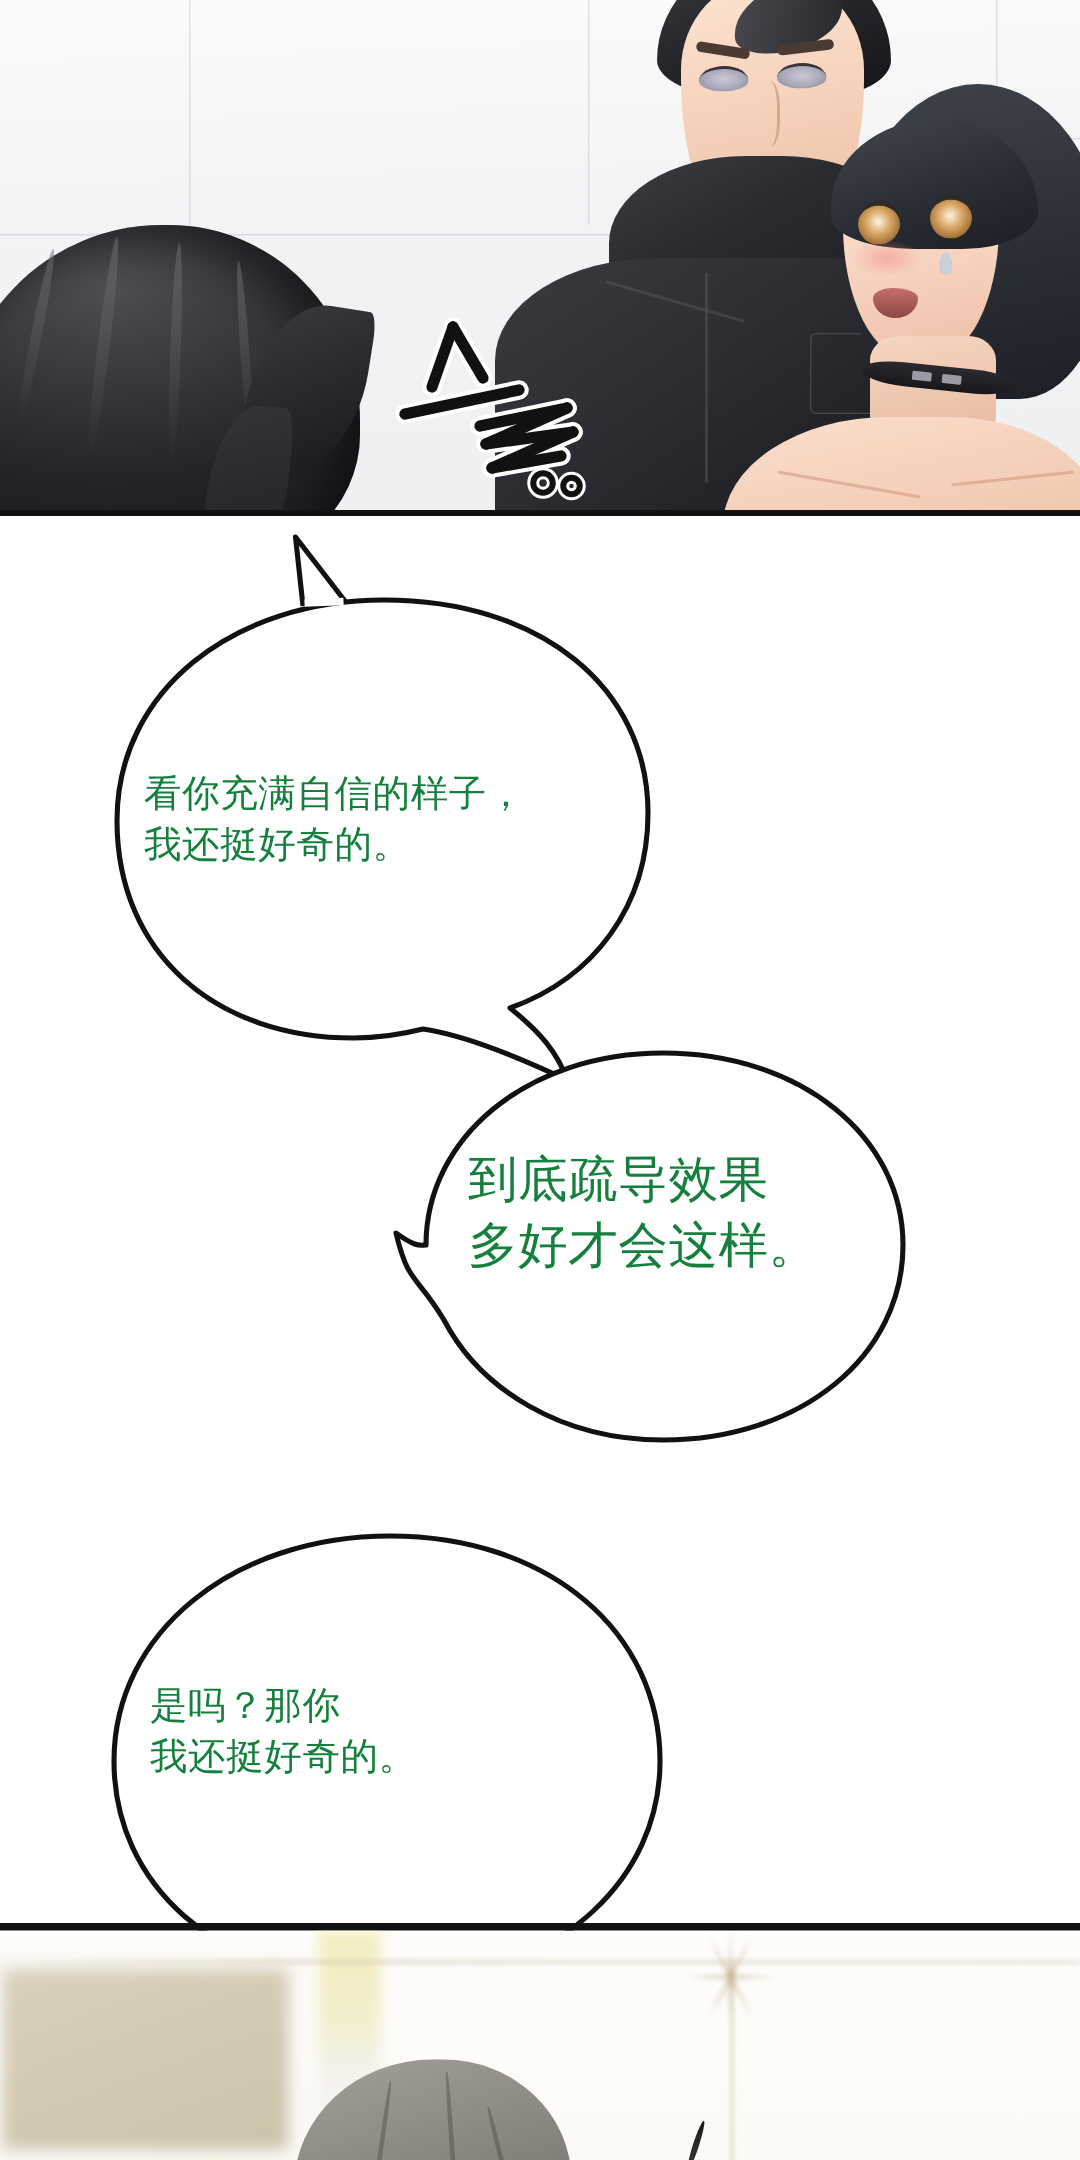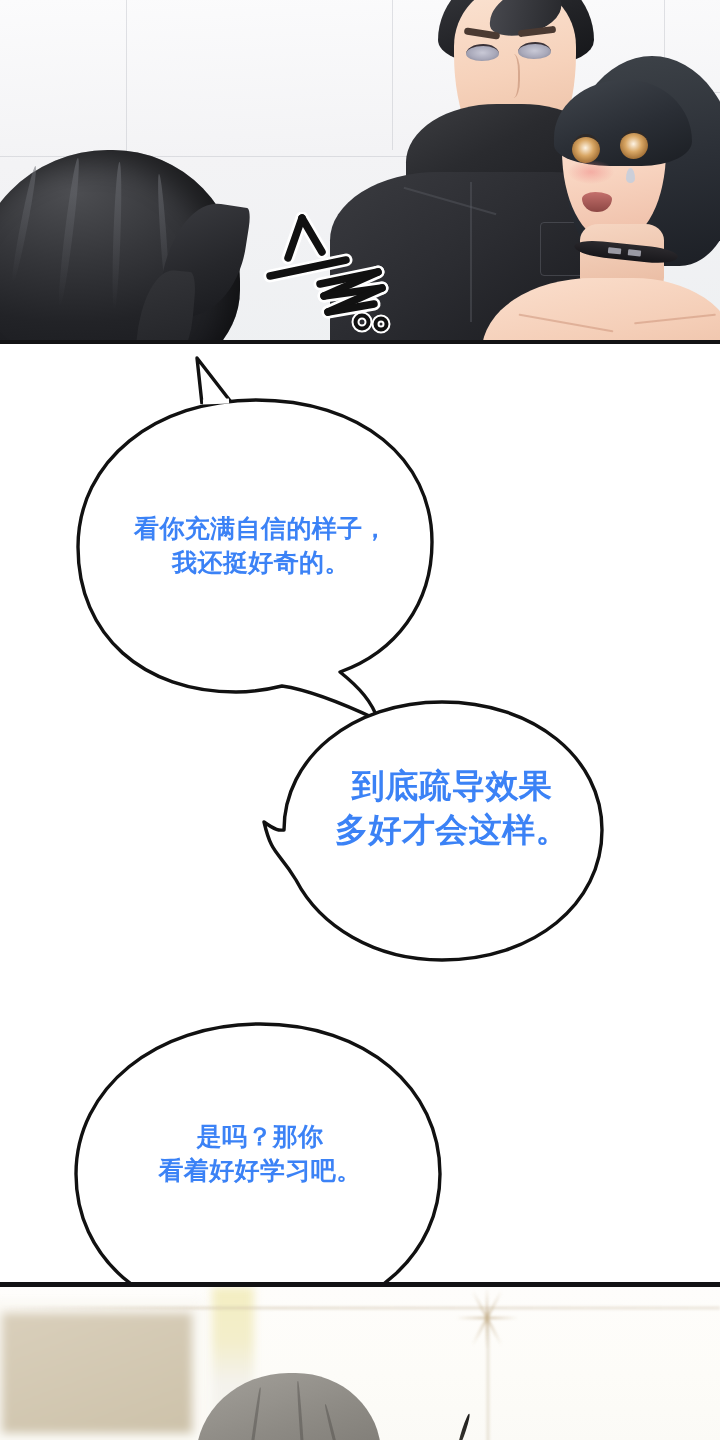--- a/index.html
+++ b/index.html
@@ -299,23 +299,22 @@
     position: absolute;
   }
   .bubble svg {
     position: absolute;
     left: 0;
     top: 0;
     overflow: visible;
   }
   .bubble-text {
     position: absolute;
-    text-align: center;
-    color: #3b82f6;
-    font-weight: bold;
+    color: #15803d;
+    font-weight: normal;
     line-height: 1.34;
     letter-spacing: 0.4px;
     white-space: pre-line;
     font-family: "DejaVu Sans", "Liberation Sans", sans-serif;
   }
   #bubble-1 { left: 60px; top: 352px; width: 400px; height: 380px; }
   #bubble-1 .bubble-text { left: 36px; top: 160px; width: 330px; font-size: 25px; }
   #bubble-2 { left: 262px; top: 672px; width: 375px; height: 310px; }
   #bubble-2 .bubble-text { left: 50px; top: 92px; width: 280px; font-size: 33px; }
   #bubble-3 { left: 60px; top: 1004px; width: 400px; height: 360px; }
@@ -521,21 +520,21 @@
       <path d="M16 170
                C16 84 96 20 200 20
                C306 20 380 84 380 170
                C380 250 312 308 228 316
                C212 318 206 320 202 330
                C200 344 199 350 198 356
                C192 342 188 330 182 320
                C86 312 16 254 16 170 Z" fill="#ffffff" stroke="#111111" stroke-width="3.4" stroke-linejoin="round"></path>
     </svg>
     <div class="bubble-text">是吗？那你
-看着好好学习吧。</div>
+我还挺好奇的。</div>
   </div>
 
   <div class="panel" id="panel-bottom">
     <div class="blur-window"></div>
     <div class="blur-pillar"></div>
     <div class="ceiling-line"></div>
     <div class="corner-line"></div>
     <div class="star">
       <span style="transform:translate(-50%,-50%) rotate(0deg);"></span>
       <span style="transform:translate(-50%,-50%) rotate(62deg);"></span>

